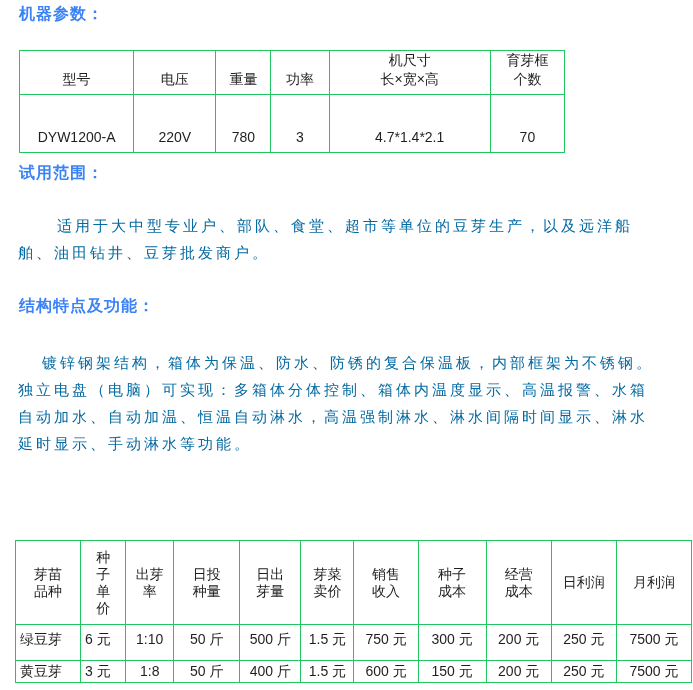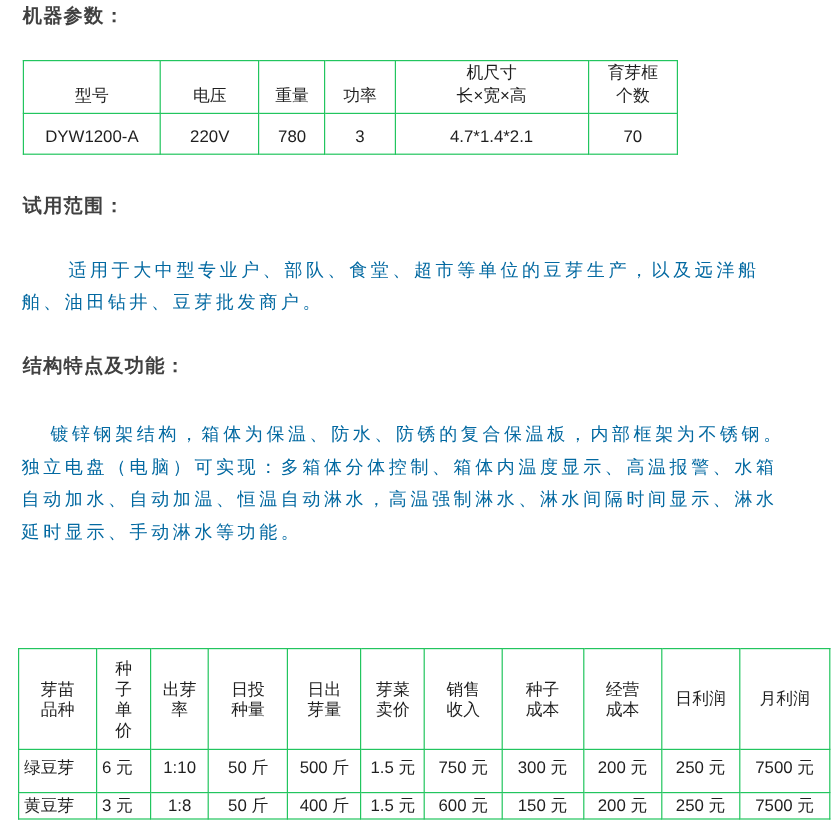--- a/index.html
+++ b/index.html
@@ -6,40 +6,40 @@
   body {
     width:693px; height:690px; background:#ffffff;
     font-family:"Liberation Sans","DejaVu Sans",sans-serif;
     color:#1a1a1a; overflow:hidden;
   }
   .page { position:relative; width:693px; height:690px; background:#ffffff; }
 
   h2.sec {
     position:absolute; left:19px; margin:0;
     font-size:16px; line-height:18px; font-weight:bold;
-    letter-spacing:1px; color:#404040; white-space:nowrap;
+    letter-spacing:1px; color:#3b82f6; white-space:nowrap;
   }
 
   p.para {
     position:absolute; left:18px; width:668px; margin:0;
     font-size:15px; line-height:27px; letter-spacing:3px;
     color:#0369a1; white-space:pre-line;
   }
 
   table { position:absolute; border-collapse:collapse; table-layout:fixed; background:#fff; }
   td {
     border:1px solid #22c55e; font-size:14px; color:#1f1f1f;
     text-align:center; white-space:pre-line; overflow:hidden;
   }
 
   
   .t1 { left:19px; top:50px; width:546px; }
   .t1 td { vertical-align:bottom; padding:0 2px 5px 2px; line-height:19px; }
   .t1 tr.h { height:42px; }
-  .t1 tr.d { height:34px; }
+  .t1 tr.d { height:58px; }
 
   
   .t2 { left:15px; top:540px; width:677px; }
   .t2 td { vertical-align:middle; padding:0 2px; line-height:17px; }
   .t2 tr.h  { height:84px; }
   .t2 tr.d1 { height:36px; }
   .t2 tr.d1 td { vertical-align:top; padding-top:6px; }
   .t2 tr.d2 { height:22px;margin-top:41px; }
   .t2 tr.d1 td:nth-child(-n+2), .t2 tr.d2 td:nth-child(-n+2) { text-align:left; padding-left:4px; }
 </style>

